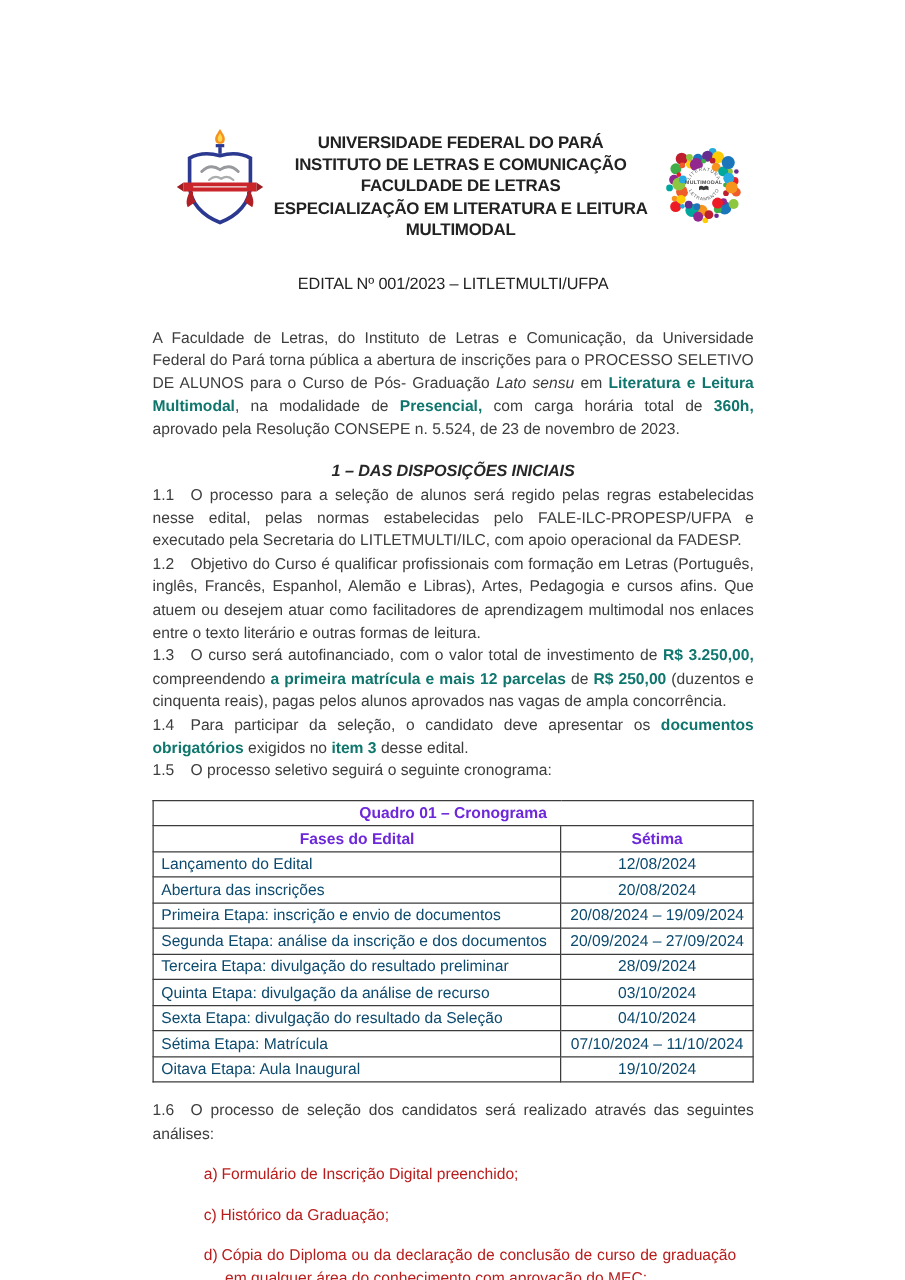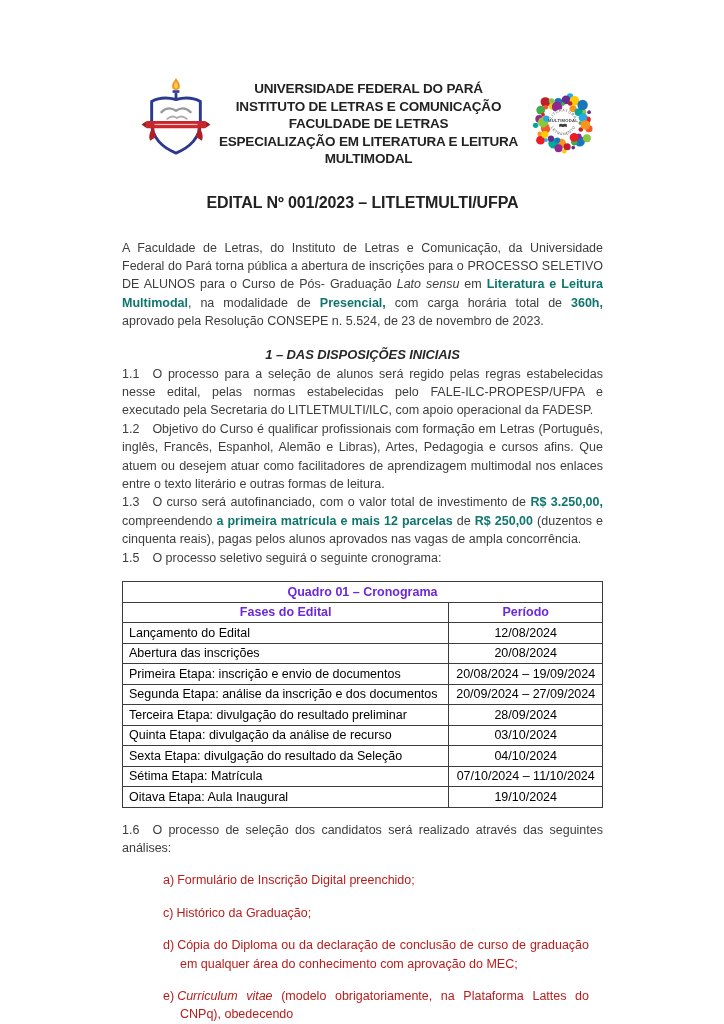--- a/index.html
+++ b/index.html
@@ -1,40 +1,40 @@
 <!DOCTYPE html>
 <html lang="pt-BR"><head>
 <meta charset="utf-8">
 <style>
   html,body{margin:0;padding:0;background:#ffffff;}
   .page{
     width:616px;height:1024px;background:#ffffff;overflow:hidden;
     font-family:"Liberation Sans",sans-serif;color:#3d3d3d;position:relative;
-    margin:0 auto;box-sizing:border-box;padding:77px 67px 0 68px;
+    margin:0 auto;box-sizing:border-box;padding:102px 67px 0 68px;
   }
   
   .header{display:flex;align-items:flex-start;}
   .logo-left{margin-left:18px;flex:0 0 auto;}
   .logo-right{margin-right:2px;margin-top:8px;flex:0 0 auto;}
   .org-block{flex:1;text-align:center;font-weight:bold;font-size:13.5px;
     line-height:17.5px;color:#222;padding-top:3px;letter-spacing:-0.2px;}
-  .edital{ text-align:center;font-weight:bold;font-size:16px;color:#222;
+  .edital{ text-align:center;font-weight:normal;font-size:13px;color:#222;
     margin-top:26px;letter-spacing:-0.1px;}
   
   .para{margin:0;text-align:justify;font-size:12.5px;line-height:18.4px;color:#3d3d3d;}
   .intro{margin-top:27px;}
   .num{margin-right:13px;}
   .b{font-weight:bold;color:#0f766e;}
   .i{font-style:italic;}
   .section-title{margin:16px 0 3px;text-align:center;font-size:13px;
     font-weight:bold;color:#282828;letter-spacing:-0.1px;font-style:italic;}
   
   table.cron{width:100%;border-collapse:collapse;margin:14px 0 13px;}
   table.cron th,table.cron td{border:1px solid #3c3c3c;font-size:12.5px;
-    padding:1.5px 6px;line-height:16.5px;color:#000000;}
+    padding:1.5px 6px;line-height:16.5px;color:#0c4a6e;}
   table.cron thead th{font-weight:bold;text-align:center;color:#6d28d9;}
   table.cron td.fase{text-align:left;}
   table.cron td.periodo{text-align:center;width:32%;}
   
   .sublist{margin-left:27px;}
   .sub-item{padding-left:17px;text-indent:-17px;margin:14px;text-align:justify;
     font-size:12.5px;line-height:18.4px;color:#b91c1c;}
   .sub-label{margin-right:3px;}
 </style>
 </head>
@@ -135,31 +135,32 @@
   <div class="edital">EDITAL Nº 001/2023 – LITLETMULTI/UFPA</div>
 
   <p class="para intro"><span>A Faculdade de Letras, do Instituto de Letras e Comunicação, da Universidade Federal do Pará torna pública a abertura de inscrições para o PROCESSO SELETIVO DE ALUNOS para o Curso de Pós- Graduação </span><span class="i">Lato sensu</span><span> em </span><span class="b">Literatura e Leitura Multimodal</span><span>, na modalidade de </span><span class="b">Presencial,</span><span> com carga horária total de </span><span class="b">360h,</span><span> aprovado pela Resolução CONSEPE n. 5.524, de 23 de novembro de 2023.</span></p>
 
   <h2 class="section-title">1 – DAS DISPOSIÇÕES INICIAIS</h2>
 
   <div id="items-pre">
       <p class="para"><span class="num">1.1</span><span>O processo para a seleção de alunos será regido pelas regras estabelecidas nesse edital, pelas normas estabelecidas pelo FALE-ILC-PROPESP/UFPA e executado pela Secretaria do LITLETMULTI/ILC, com apoio operacional da FADESP.</span></p>
       <p class="para"><span class="num">1.2</span><span>Objetivo do Curso é qualificar profissionais com formação em Letras (Português, inglês, Francês, Espanhol, Alemão e Libras), Artes, Pedagogia e cursos afins. Que atuem ou desejem atuar como facilitadores de aprendizagem multimodal nos enlaces entre o texto literário e outras formas de leitura.</span></p>
       <p class="para"><span class="num">1.3</span><span>O curso será autofinanciado, com o valor total de investimento de </span><span class="b">R$ 3.250,00,</span><span> compreendendo </span><span class="b">a primeira matrícula e mais 12 parcelas</span><span> de </span><span class="b">R$ 250,00</span><span> (duzentos e cinquenta reais), pagas pelos alunos aprovados nas vagas de ampla concorrência.</span></p>
+      <p class="para"><span class="num">1.4</span><span>Para participar da seleção, o candidato deve apresentar os </span><span class="b">documentos obrigatórios</span><span> exigidos no </span><span class="b">item 3</span><span> desse edital.</span></p>
       <p class="para"><span class="num">1.5</span><span>O processo seletivo seguirá o seguinte cronograma:</span></p>
     </div>
 
   <table class="cron">
     <thead>
       <tr>
         <th colspan="2">Quadro 01 – Cronograma</th>
       </tr>
       <tr>
         <th>Fases do Edital</th>
-        <th>Período</th>
+        <th>Sétima</th>
       </tr>
     </thead>
     <tbody id="cron-body">
         <tr>
           <td class="fase">Lançamento do Edital</td>
           <td class="periodo">12/08/2024</td>
         </tr>
         <tr>
           <td class="fase">Abertura das inscrições</td>
           <td class="periodo">20/08/2024</td>

